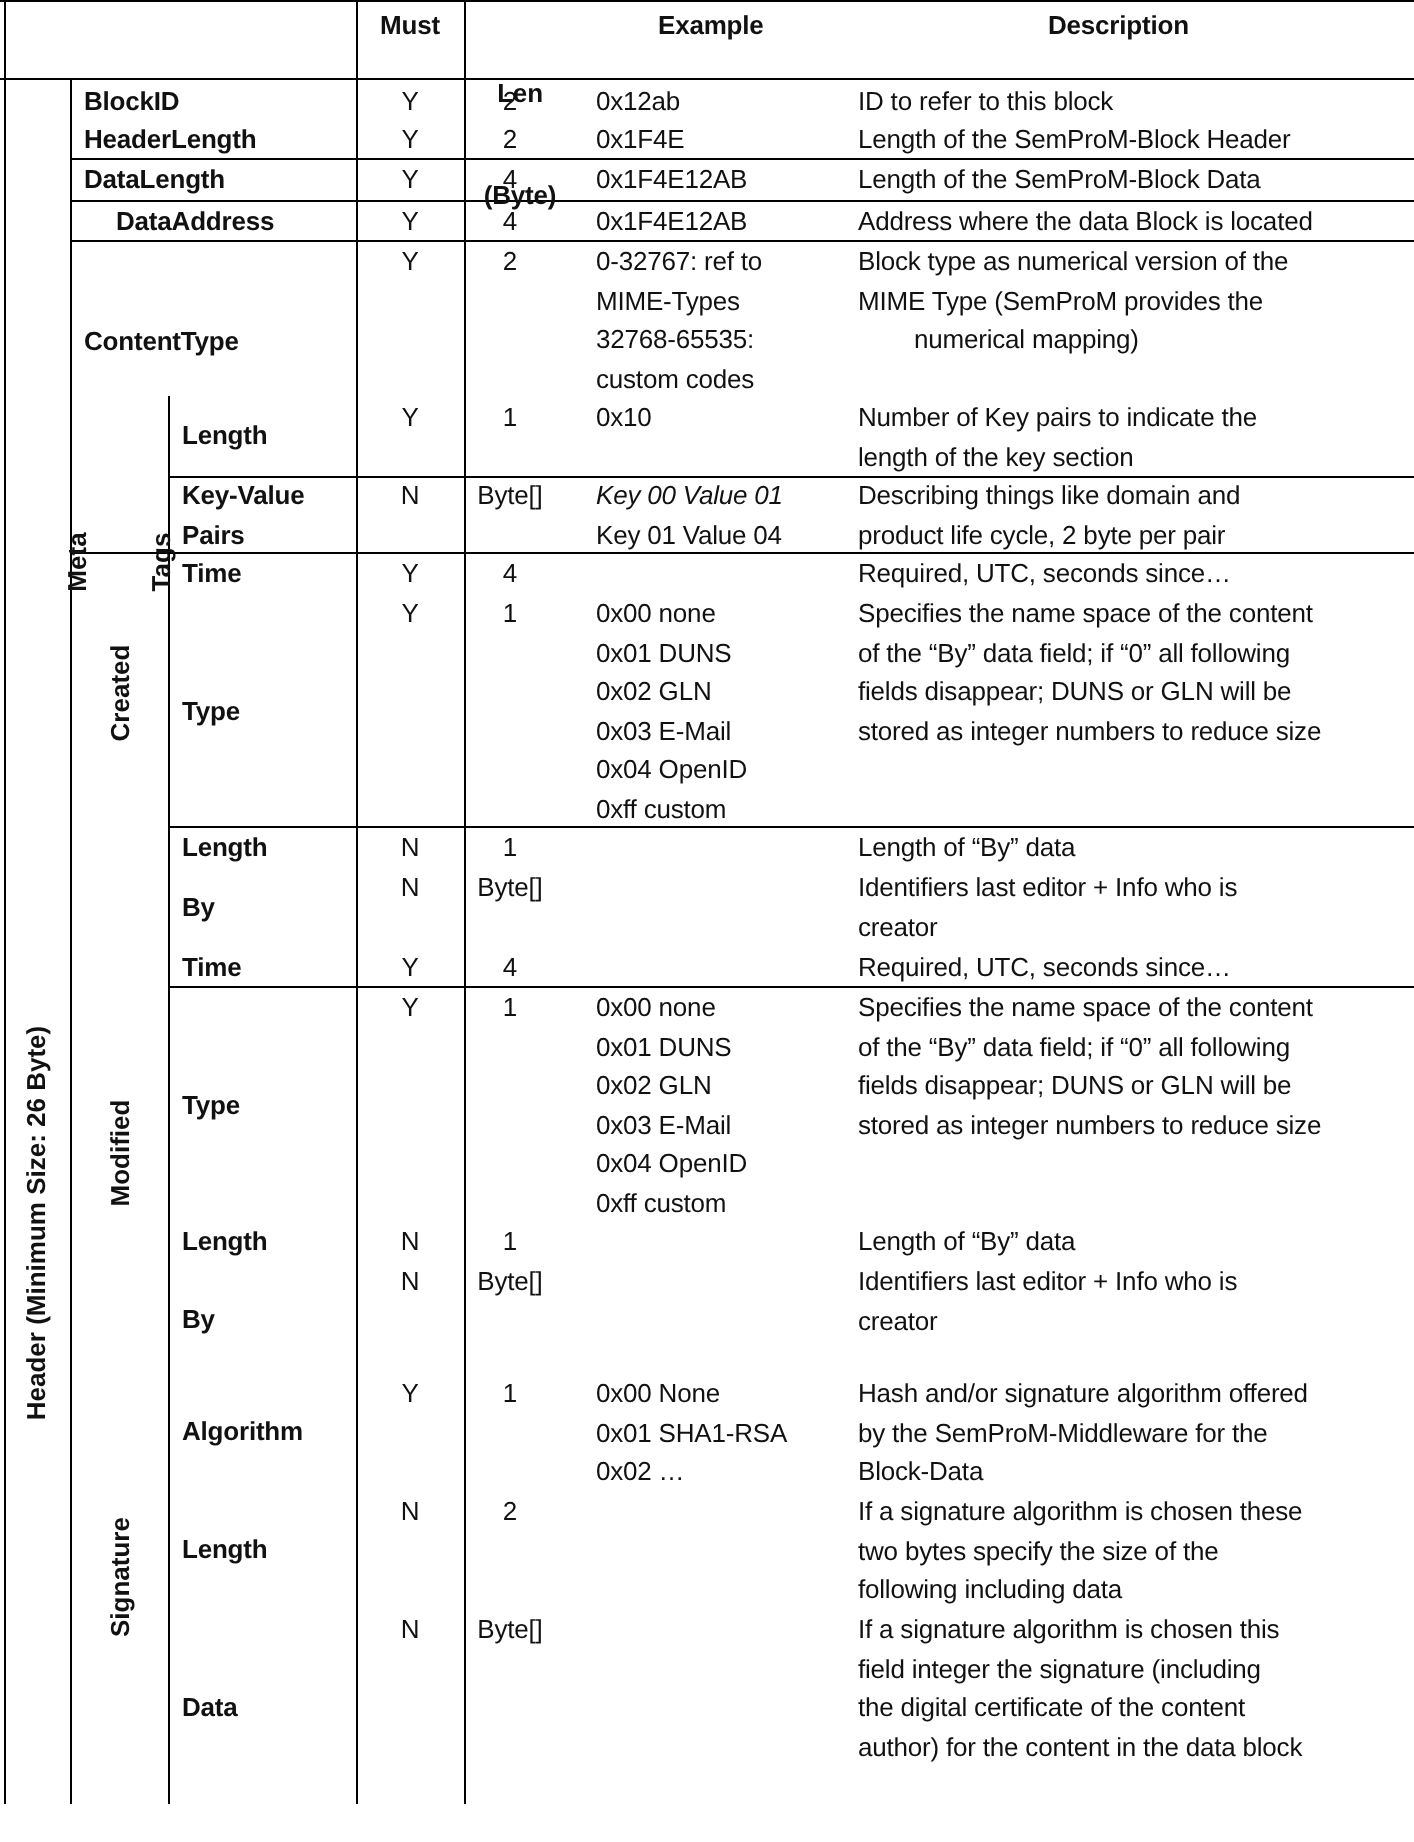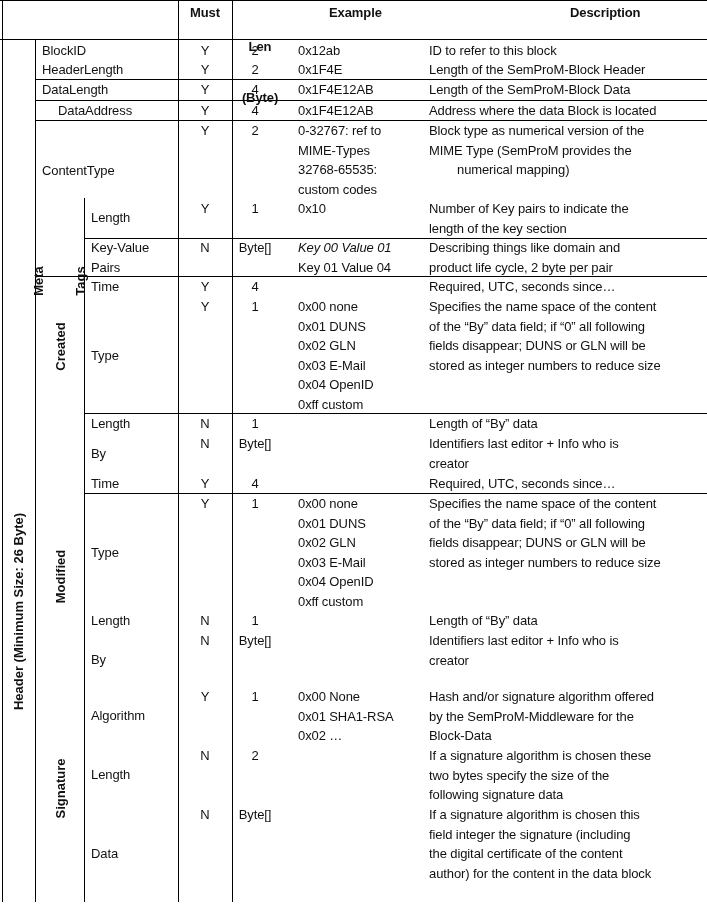--- a/index.html
+++ b/index.html
@@ -1,21 +1,21 @@
 <!DOCTYPE html>
 <html><head>
 <meta charset="utf-8">
 <style>
   html, body { margin:0; padding:0; background:#ffffff; }
   body { width:707px; height:921px; position:relative; overflow:hidden;
          font-family:"Liberation Sans", sans-serif; color:#111; }
   .hl { position:absolute; height:1px; background:#000; }
   .vl { position:absolute; width:1px; background:#000; }
   .t { position:absolute; font-size:13px; line-height:19.5px; white-space:pre; letter-spacing:-0.1px; }
-  .b { font-weight:normal; }
+  .b { font-weight:bold; }
   .c { text-align:center; }
   .hdr { font-weight:bold; font-size:13px; line-height:17px; }
   .rot { position:absolute; transform-origin:center center; transform:rotate(-90deg);
          font-weight:bold; font-size:13px; white-space:pre; text-align:center; line-height:15px; }
   .ex, .ds { font-size:13px; }
 </style>
 </head>
 <body>
 
 <div>
@@ -35,21 +35,21 @@
   <div class="vl" style="left:84px;top:198px;height:704px;"></div>
   <div class="vl" style="left:178px;top:0;height:902px;"></div>
   <div class="vl" style="left:232px;top:0;height:902px;"></div>
 
   <div class="t hdr c" style="left:178px;top:4px;width:54px;">Must</div>
   <div class="t hdr c" style="left:232px;top:4px;width:56px;">
     <div>Len</div>
     <div>(Byte)</div>
   </div>
   <div class="t hdr" style="left:329px;top:4px;">Example</div>
-  <div class="t hdr" style="left:524px;top:4px;margin-left:46px;">Description</div>
+  <div class="t hdr" style="left:524px;top:4px;">Description</div>
 
   <div class="rot" style="left:-110px;top:604px;width:256px;">Header (Minimum Size: 26 Byte)</div>
   <div class="rot" style="left:22px;top:225px;width:76px;line-height:14px;">
     <div>Meta</div>
     <div>Tags</div>
   </div>
   <div class="rot" style="left:20px;top:339px;width:80px;">Created</div>
   <div class="rot" style="left:20px;top:569px;width:80px;">Modified</div>
   <div class="rot" style="left:20px;top:781px;width:80px;">Signature</div>
 
@@ -190,21 +190,21 @@
         <div class="t ds" style="left:429px;top:687px;">Hash and/or signature algorithm offered</div>
         <div class="t ds" style="left:429px;top:706.5px;">by the SemProM-Middleware for the</div>
         <div class="t ds" style="left:429px;top:726px;">Block-Data</div>
       </div>
       <div>
         <div class="t b" style="left:91px;top:765px;">Length</div>
         <div class="t c" style="left:178px;top:746px;width:54px;">N</div>
         <div class="t c" style="left:232px;top:746px;width:46px;">2</div>
         <div class="t ds" style="left:429px;top:746px;">If a signature algorithm is chosen these</div>
         <div class="t ds" style="left:429px;top:765.5px;">two bytes specify the size of the</div>
-        <div class="t ds" style="left:429px;top:785px;">following signature data</div>
+        <div class="t ds" style="left:429px;top:785px;">following including data</div>
       </div>
       <div>
         <div class="t b" style="left:91px;top:844px;">Data</div>
         <div class="t c" style="left:178px;top:805px;width:54px;">N</div>
         <div class="t c" style="left:232px;top:805px;width:46px;">Byte[]</div>
         <div class="t ds" style="left:429px;top:805px;">If a signature algorithm is chosen this</div>
         <div class="t ds" style="left:429px;top:824.5px;">field integer the signature (including</div>
         <div class="t ds" style="left:429px;top:844px;">the digital certificate of the content</div>
         <div class="t ds" style="left:429px;top:863.5px;">author) for the content in the data block</div>
       </div>

